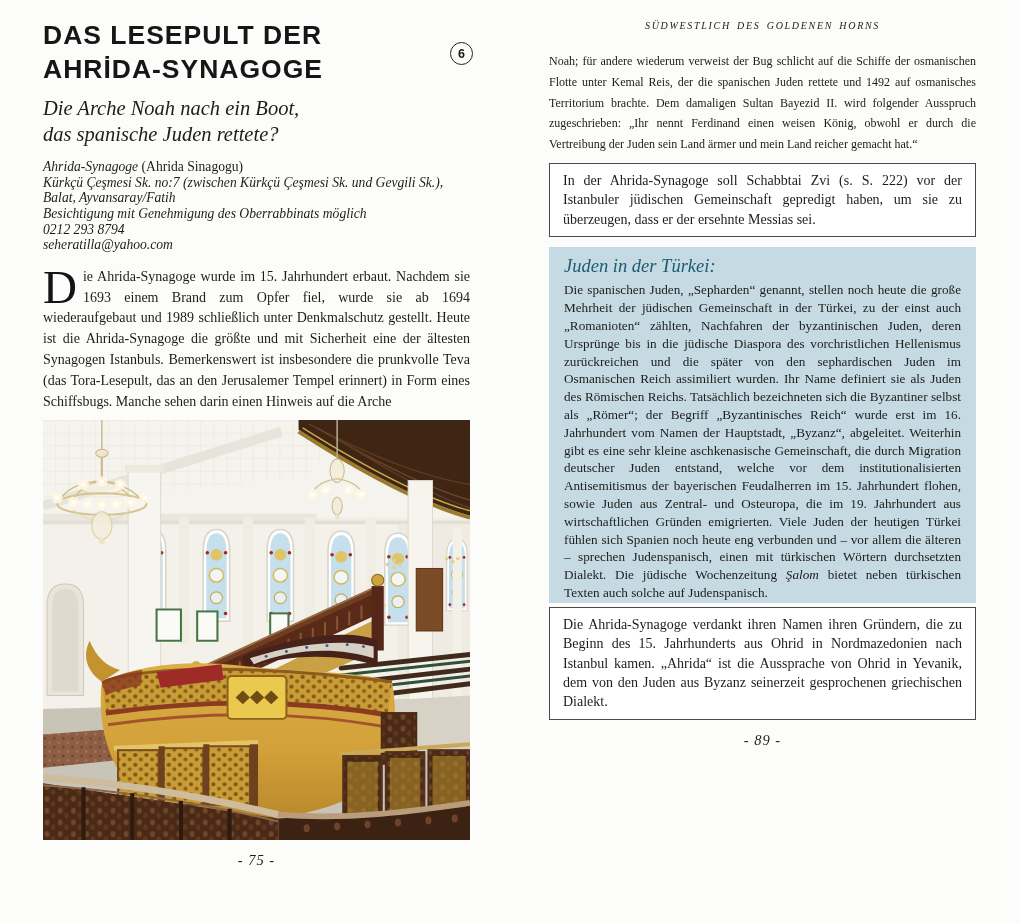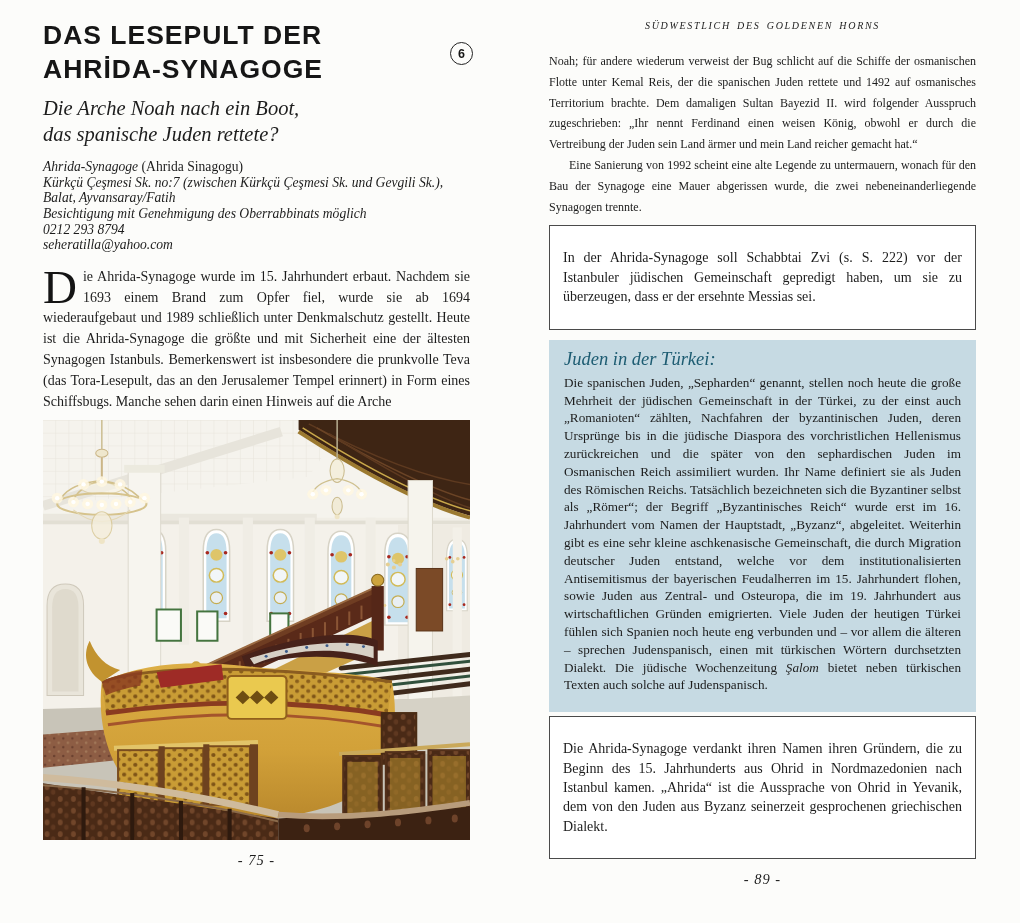--- a/index.html
+++ b/index.html
@@ -40,25 +40,25 @@
   
   .running-header{
     text-align:center;font-style:italic;font-size:10px;
     letter-spacing:1.7px;word-spacing:2px;margin-top:20px;color:#222;
   }
   .para{font-size:12px;line-height:20.8px;text-align:justify;hyphens:auto;}
   .para1{margin-top:20px;}
   .para2{text-indent:20px;}
   .box{
     border:1px solid #4a4a4a;background:#fff;
-    padding:22px 13px;font-size:14px;line-height:19.4px;text-align:justify;hyphens:auto;
+    padding:7px 13px;font-size:14px;line-height:19.4px;text-align:justify;hyphens:auto;
   }
   .box1{margin-top:8px;}
   .box2{margin-top:4px;}
-  .bluebox{background:#c6dae3;margin-top:10px;padding:8px 15px 18px;}
+  .bluebox{background:#c6dae3;margin-top:10px;padding:8px 15px 1px;}
   .bluebox-h{font-style:italic;font-weight:normal;color:#1d5c72;font-size:18.5px;line-height:1.2;margin:0 0 4px;}
   .bluebox-h span{display:block;}
   .bb-body{font-size:13.2px;line-height:17.8px;text-align:justify;hyphens:auto;}
   .it{font-style:italic;}
 </style>
 </head>
 <body>
 
 <div class="col col-left">
 
@@ -345,21 +345,20 @@
   </svg>
 
   <div class="pagenum">- 75 -</div>
 </div>
 
 <div class="col col-right">
 
   <div class="running-header">SÜDWESTLICH DES GOLDENEN HORNS</div>
 
   <p class="para para1" style="margin-bottom:0;">Noah; für andere wiederum verweist der Bug schlicht auf die Schiffe der osmanischen Flotte unter Kemal Reis, der die spanischen Juden rettete und 1492 auf osmanisches Territorium brachte. Dem damaligen Sultan Bayezid II. wird folgender Ausspruch zugeschrieben: „Ihr nennt Ferdinand einen weisen König, obwohl er durch die Vertreibung der Juden sein Land ärmer und mein Land reicher gemacht hat.“</p>
-  <p class="para para2" style="margin-top:0;margin-bottom:0;">Eine Sanierung von 1992 scheint eine alte Legende zu untermauern, wonach für den Bau der Synagoge eine Mauer abgerissen wurde, die zwei nebeneinanderliegende Synagogen trennte.</p>
 
   <div class="box box1">In der Ahrida-Synagoge soll Schabbtai Zvi (s. S. 222) vor der Istanbuler jüdischen Gemeinschaft gepredigt haben, um sie zu überzeugen, dass er der ersehnte Messias sei.</div>
 
   <div class="bluebox">
     <h3 class="bluebox-h">
       <span>Juden in der Türkei:</span>
     </h3>
     <div class="bb-body">
       <span>Die spanischen Juden, „Sepharden“ genannt, stellen noch heute die große Mehrheit der jüdischen Gemeinschaft in der Türkei, zu der einst auch „Romanioten“ zählten, Nachfahren der byzantinischen Juden, deren Ursprünge bis in die jüdische Diaspora des vorchristlichen Hellenismus zurückreichen und die später von den sephardischen Juden im Osmanischen Reich assimiliert wurden. Ihr Name definiert sie als Juden des Römischen Reichs. Tatsächlich bezeichneten sich die Byzantiner selbst als „Römer“; der Begriff „Byzantinisches Reich“ wurde erst im 16. Jahrhundert vom Namen der Hauptstadt, „Byzanz“, abgeleitet. Weiterhin gibt es eine sehr kleine aschkenasische Gemeinschaft, die durch Migration deutscher Juden entstand, welche vor dem institutionalisierten Antisemitismus der bayerischen Feudalherren im 15. Jahrhundert flohen, sowie Juden aus Zentral- und Osteuropa, die im 19. Jahrhundert aus wirtschaftlichen Gründen emigrierten. Viele Juden der heutigen Türkei fühlen sich Spanien noch heute eng verbunden und – vor allem die älteren – sprechen Judenspanisch, einen mit türkischen Wörtern durchsetzten Dialekt. Die jüdische Wochenzeitung </span><span class="it">Şalom</span><span> bietet neben türkischen Texten auch solche auf Judenspanisch.</span>
     </div>

